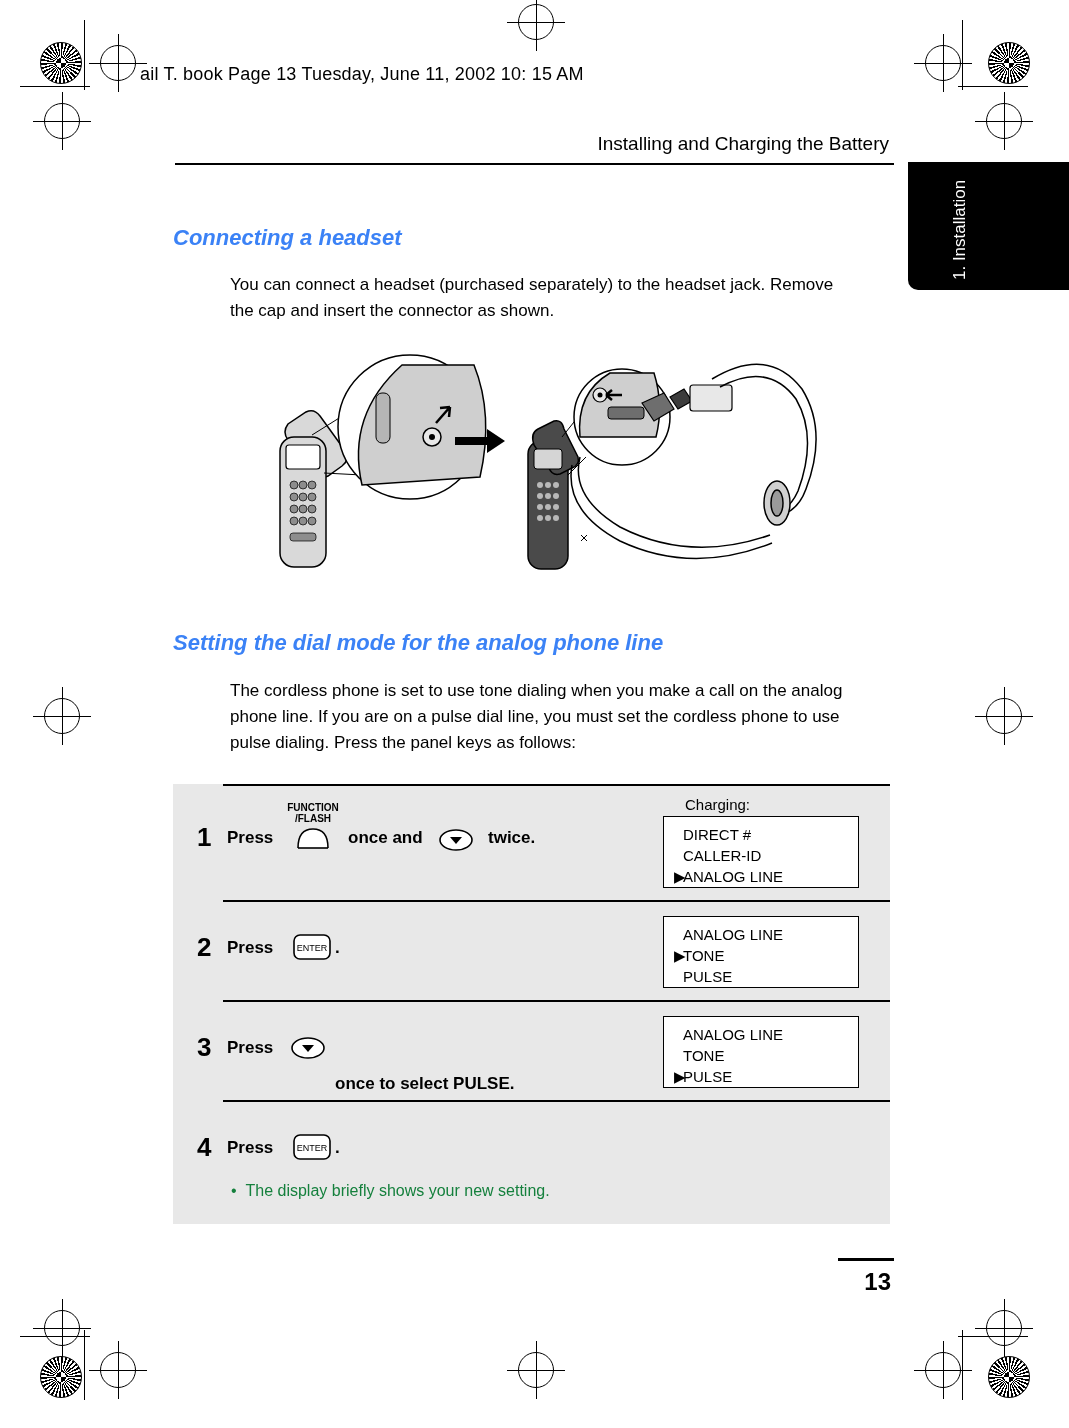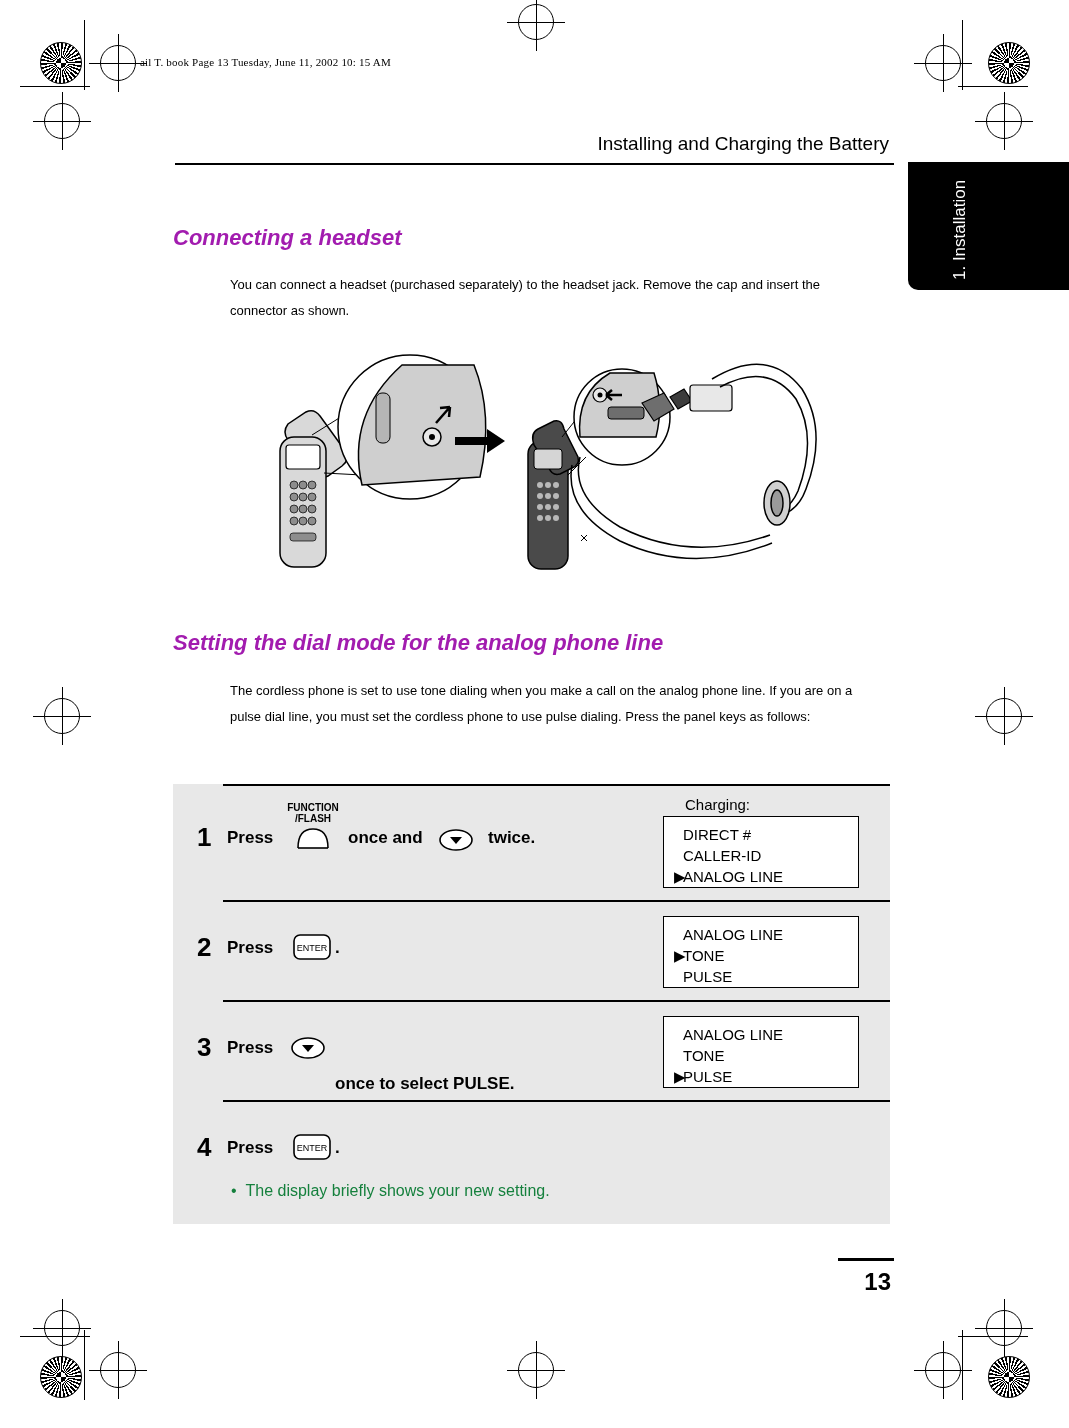--- a/index.html
+++ b/index.html
@@ -24,24 +24,24 @@
   .hatch { position:absolute; width:40px; height:40px; border-radius:50%;
            background:
              repeating-conic-gradient(#000 0 6deg, #fff 6deg 12deg);
            border:1px solid #000; }
 
   .crop-v { position:absolute; width:1px; background:#000; }
   .crop-h { position:absolute; height:1px; background:#000; }
 
   
   .filename {
-    position:absolute; left:140px; top:56px;
-    font-size:11px; color:#000; letter-spacing:0.2px;
+    position:absolute; left:140px; top:64px;
+    font-size:18px; color:#000; letter-spacing:0.2px;
     white-space:nowrap;
-    font-family:Liberation Serif, serif;
+    font-family:Liberation Sans, sans-serif;
   }
 
   .running-head {
     position:absolute; right:180px; top:133px;
     font-size:19px; color:#000; white-space:nowrap;
   }
   .head-rule {
     position:absolute; left:175px; right:175px; top:163px; height:2px; background:#000;
   }
 
@@ -54,24 +54,24 @@
     position:absolute; color:#fff; font-size:17px;
     white-space:nowrap;
     transform:rotate(-90deg);
     transform-origin:left top;
     left:42px; top:118px;
   }
 
   
   .h2 {
     position:absolute; font-style:italic; font-weight:bold;
-    font-size:22px; color:#a21caf; white-space:nowrap;
+    font-size:22px; color:#3b82f6; white-space:nowrap;
   }
   .para {
-    position:absolute; font-size:13px; color:#000; line-height:26px;
+    position:absolute; font-size:17px; color:#000; line-height:26px;
   }
 
   
   .illus { position:absolute; left:250px; top:345px; width:580px; height:250px; }
 
   
   .steps {
     position:absolute; left:173px; top:784px; width:717px; height:440px;
     background:#e8e8e8;
   }

